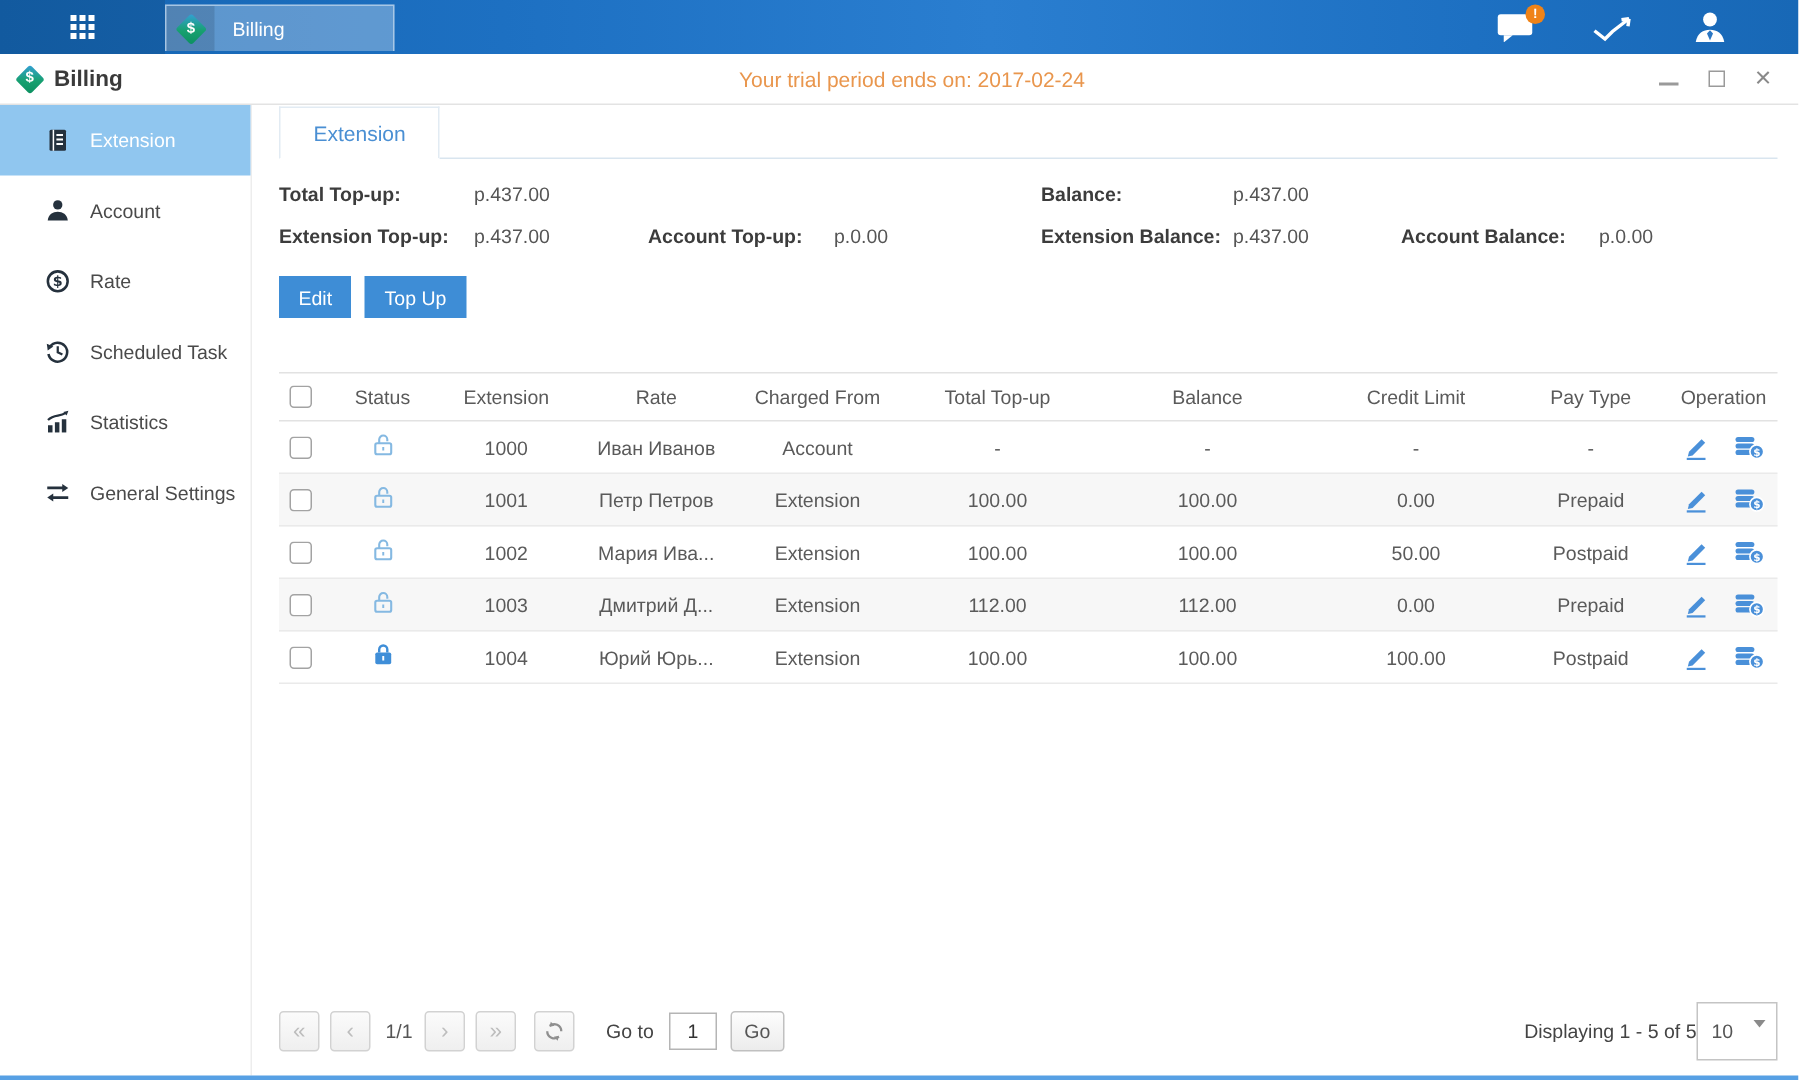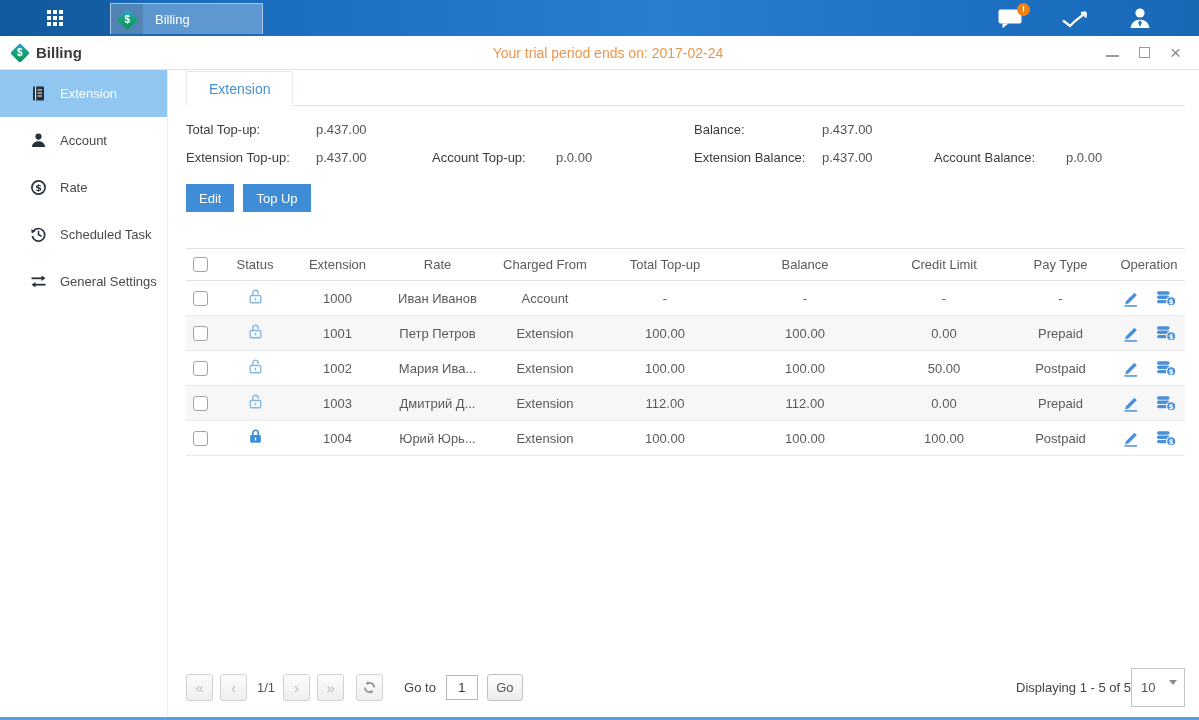--- a/index.html
+++ b/index.html
@@ -51,21 +51,21 @@
   .tabbar { height:36px; flex:0 0 36px; border-bottom:1px solid #d9e5ef; display:flex; align-items:flex-end; }
   .tab { height:35px; margin-bottom:-1px; padding:0 22px; display:flex; align-items:center;
     background:#fff; border:1px solid #e2ebf3; border-bottom:1px solid #fff;
     color:#4a8fd3; font-size:14px; cursor:pointer; }
 
   
   .summary { display:flex; margin-top:16px; }
   .sum-half { display:grid; grid-template-columns:130px 116px 124px auto; grid-row-gap:13px; align-items:center; }
   .sum-half.left { width:508px; }
   .sum-half.right { grid-template-columns:128px 112px 132px auto; flex:1; }
-  .s-lbl { font-size:13px; font-weight:normal; color:#3c3c3c; }
+  .s-lbl { font-size:13px; font-weight:bold; color:#3c3c3c; }
   .s-val { font-size:13px; color:#555; }
 
   
   .actions { display:flex; gap:9px; margin-top:19px; }
   .btn { border:none; background:#3e8dd6; color:#fff; font-size:13px; height:28px; padding:0 13px;
     border-radius:0; cursor:pointer; font-family:inherit; }
 
   
   .table { margin-top:36px; }
   .t-head, .t-row { display:grid; grid-template-columns:34px 70px 95px 105px 110px 130px 150px 128px 105px 1fr; align-items:center; }
@@ -193,20 +193,30 @@
           </svg>
         <span>Rate</span>
       </div>
       <div class="side-item">
         <svg width="17" height="17" viewBox="0 0 17 17">
             <path d="M3.3 5.2 a6.3 6.3 0 1 1 -1 4.8" fill="none" stroke="currentColor" stroke-width="1.7"></path>
             <path d="M1.2 3.2 l0.6 4.4 3.8-2.6z" fill="currentColor"></path>
             <path d="M8.5 4.8 V8.8 L11.6 10.3" fill="none" stroke="currentColor" stroke-width="1.5"></path>
           </svg>
         <span>Scheduled Task</span>
+      </div>
+      <div class="side-item">
+        <svg width="17" height="17" viewBox="0 0 17 17">
+            <rect x="2" y="10.5" width="3" height="4.8" fill="currentColor"></rect>
+            <rect x="6.6" y="8.5" width="3" height="6.8" fill="currentColor"></rect>
+            <rect x="11.2" y="6.5" width="3" height="8.8" fill="currentColor"></rect>
+            <path d="M2 7 C6 3 9.5 5 13.7 2.4" fill="none" stroke="currentColor" stroke-width="1.5"></path>
+            <path d="M15.6 0.8 l-3.4 0.8 2.2 2.4z" fill="currentColor"></path>
+          </svg>
+        <span>Statistics</span>
       </div>
       <div class="side-item">
         <svg width="17" height="17" viewBox="0 0 17 17">
             <path d="M1.5 5.3 h10.5" stroke="currentColor" stroke-width="1.8"></path>
             <path d="M11.5 2.6 L15.5 5.3 L11.5 8z" fill="currentColor"></path>
             <path d="M15.5 11.7 H5" stroke="currentColor" stroke-width="1.8"></path>
             <path d="M5.5 9 L1.5 11.7 L5.5 14.4z" fill="currentColor"></path>
           </svg>
         <span>General Settings</span>
       </div>

